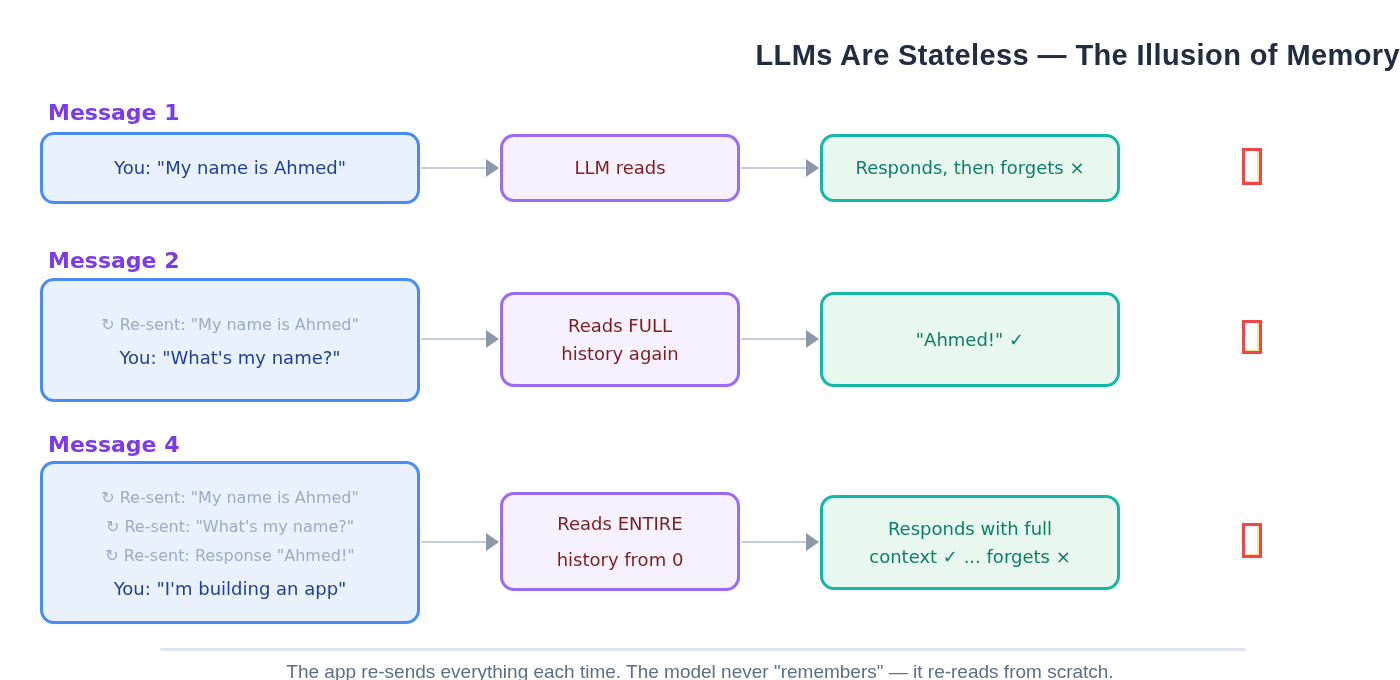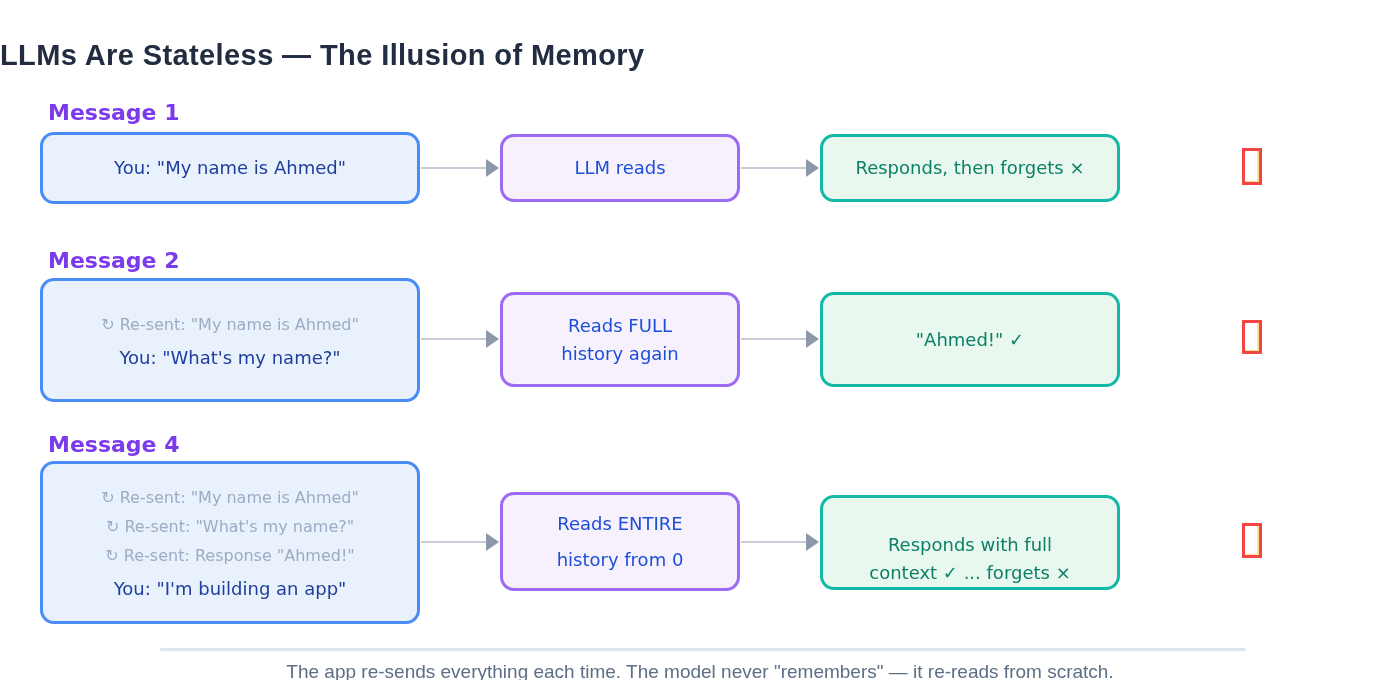--- a/index.html
+++ b/index.html
@@ -3,39 +3,39 @@
 <meta charset="utf-8">
 <style>
   html,body { margin:0; padding:0; background:#ffffff; }
   .canvas {
     position:relative; width:1400px; height:680px;
     background:#ffffff; overflow:hidden;
     font-family:"DejaVu Sans", sans-serif;
   }
   .title {
     position:absolute; top:20px; left:0; width:100%;
-    text-align:left; font-family:"Liberation Sans", sans-serif;
+    text-align:right; font-family:"Liberation Sans", sans-serif;
     font-weight:bold; font-size:29px; letter-spacing:0.4px; color:#222d42;
   }
   .row-label {
     position:absolute; margin:8px; font-size:22px; font-weight:bold;
     color:#7c3aed; font-family:"DejaVu Sans", sans-serif;
   }
   .box {
     position:absolute; box-sizing:border-box; border-radius:14px;
     display:flex; flex-direction:column; align-items:center; justify-content:center;
     text-align:center;
   }
   .user-box   { border:3px solid #4a8cf7; background:#e9f1fd; }
   .llm-box    { border:3px solid #9b6bf3; background:#f6f1fd; }
   .result-box { border:3px solid #14b8a6; background:#e8f8ef; }
   .user-current { color:#1e3f9c; font-size:18px; line-height:26px; }
   .resent       { color:#9bacc4; font-size:16px; line-height:29px; }
   .resent + .user-current { margin-top:6px; }
-  .llm-line    { color:#1d4ed8; font-size:18px; line-height:28px; }
+  .llm-line    { color:#7f1d1d; font-size:18px; line-height:28px; }
   .result-main { color:#0c7f66; font-size:18px; line-height:28px; }
   .result-sub  { color:#66798c; font-size:15.5px; line-height:24px; margin-top:3px; }
   .arrow { position:absolute; height:18px; display:flex; align-items:center; }
   .arrow-line { flex:1; height:2.5px; background:#c6cdd8; }
   .arrow-head {
     width:0; height:0; flex:0 0 auto;
     border-top:9px solid transparent; border-bottom:9px solid transparent;
     border-left:13px solid #8c97a9;
   }
   .tofu {
@@ -131,21 +131,21 @@
   <div class="box llm-box" style="left:500px; top:492px; width:240px; height:99px;gap:8px;">
     <div class="llm-line">Reads ENTIRE</div>
     <div class="llm-line">history from 0</div>
   </div>
 
   <div class="arrow" style="left:741px; top:533px; width:78px;">
     <span class="arrow-line"></span>
     <span class="arrow-head"></span>
   </div>
 
-  <div class="box result-box" style="left:820px; top:495px; width:300px; height:95px;justify-content:flex-end;">
+  <div class="box result-box" style="left:820px; top:495px; width:300px; height:95px;">
     <div class="result-main">Responds with full</div>
     <div class="result-main">context ✓ ... forgets ×</div>
   </div>
 
   <div class="tofu" style="left:1242px; top:523px; width:20px; height:35px;"></div>
 
   <div class="divider"></div>
   <div class="caption">The app re-sends everything each time. The model never "remembers" — it re-reads from scratch.</div>
 
 </div>

